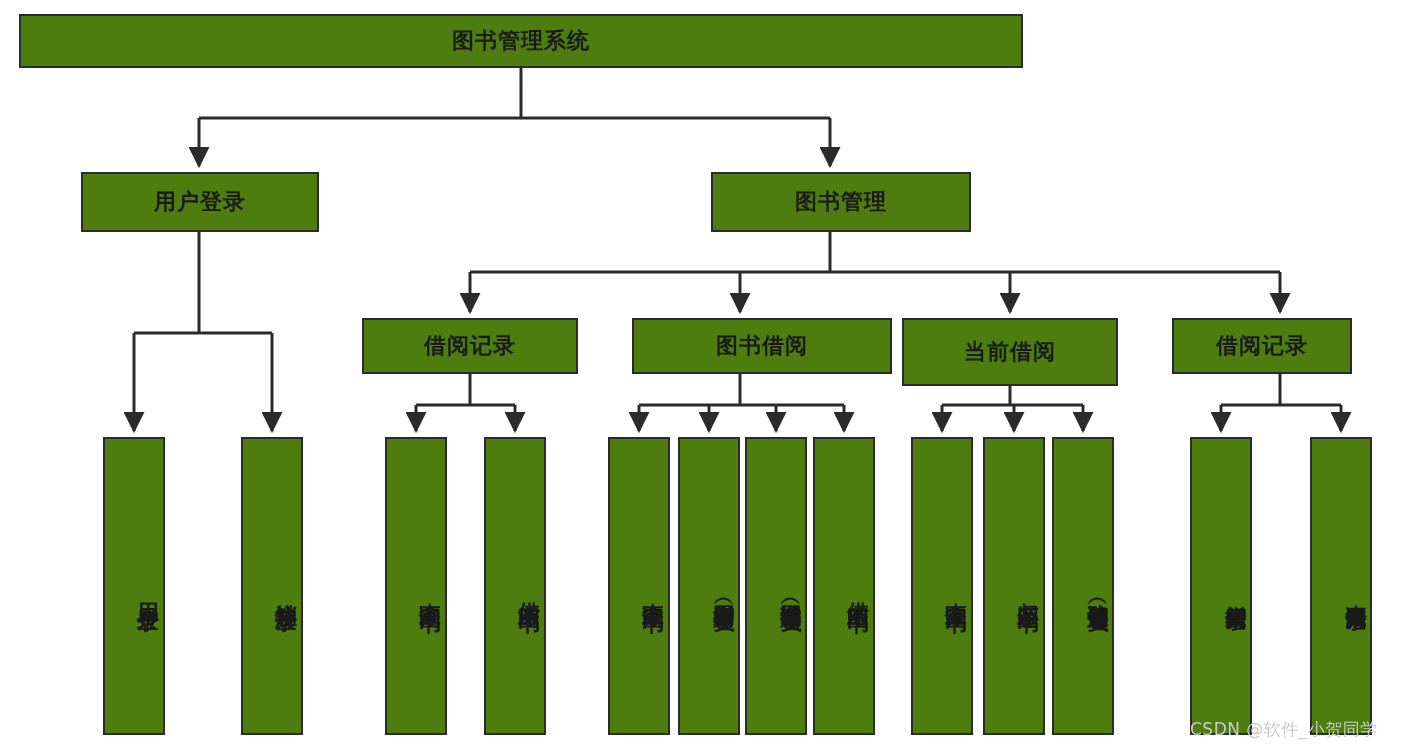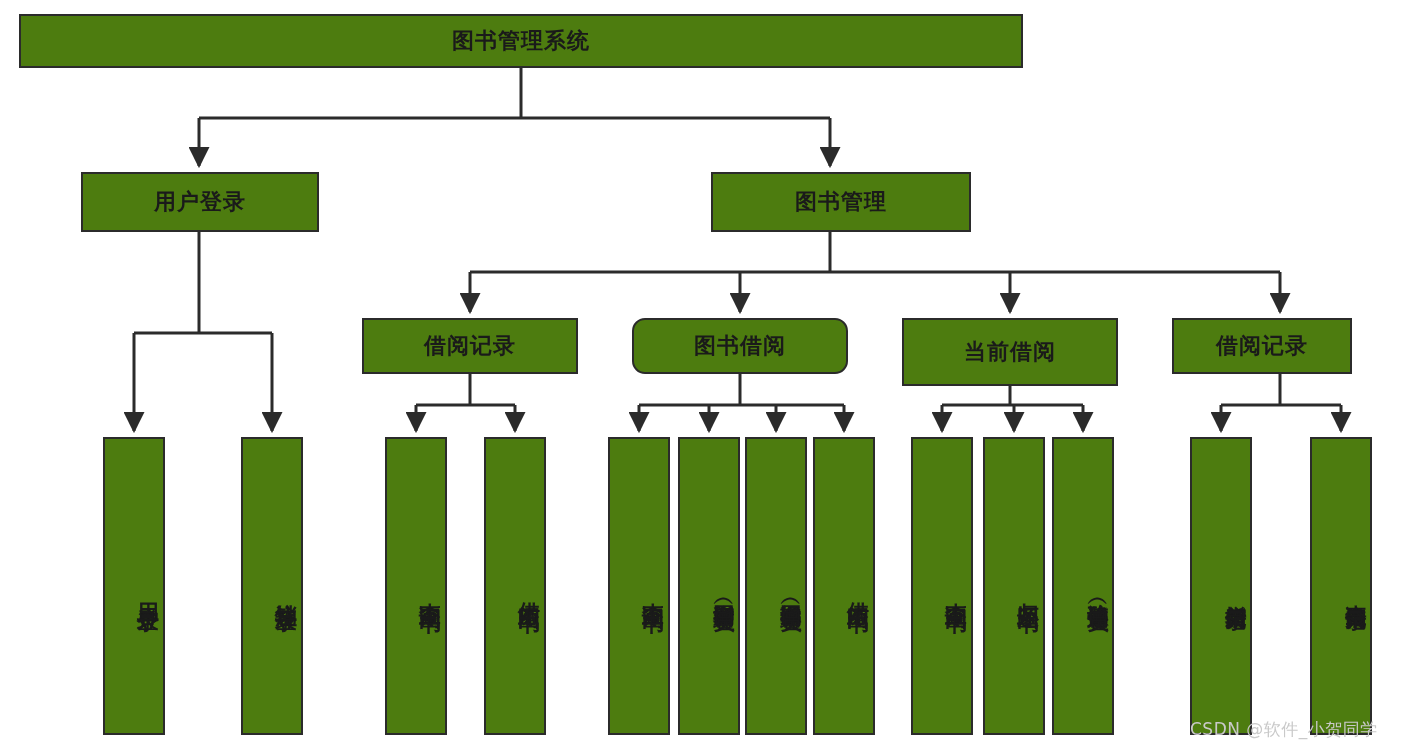--- a/index.html
+++ b/index.html
@@ -115,21 +115,21 @@
       <path d="M 1341 405 L 1341 431" marker-end="url(#arrow)"></path>
     </g>
   </svg>
 
   <div class="node horiz" style="left: 19px; top: 14px; width: 1004px; height: 54px;">图书管理系统</div>
 
   <div class="node horiz" style="left: 81px; top: 172px; width: 238px; height: 60px;">用户登录</div>
   <div class="node horiz" style="left: 711px; top: 172px; width: 260px; height: 60px;">图书管理</div>
 
   <div class="node horiz" style="left: 362px; top: 318px; width: 216px; height: 56px;">借阅记录</div>
-  <div class="node horiz" style="left: 632px; top: 318px; width: 216px; height: 56px; border-radius: 13px;">图书借阅</div>
+  <div class="node horiz" style="left: 632px; top: 318px; width: 260px; height: 56px;">图书借阅</div>
   <div class="node horiz" style="left: 902px; top: 318px; width: 216px; height: 68px;">当前借阅</div>
   <div class="node horiz" style="left: 1172px; top: 318px; width: 180px; height: 56px;">借阅记录</div>
 
   <div class="node vert" style="left: 103px; top: 437px; width: 62px; height: 298px;">用户登录</div>
   <div class="node vert" style="left: 241px; top: 437px; width: 62px; height: 298px;">注销登录</div>
   <div class="node vert" style="left: 385px; top: 437px; width: 62px; height: 298px;">查询图书</div>
   <div class="node vert" style="left: 484px; top: 437px; width: 62px; height: 298px;">借阅图书</div>
   <div class="node vert" style="left: 608px; top: 437px; width: 62px; height: 298px;">查询图书</div>
   <div class="node vert tall-text" style="left: 678px; top: 437px; width: 62px; height: 298px;">新增图书（管理员）</div>
   <div class="node vert tall-text" style="left: 745px; top: 437px; width: 62px; height: 298px;">编辑图书（管理员）</div>

